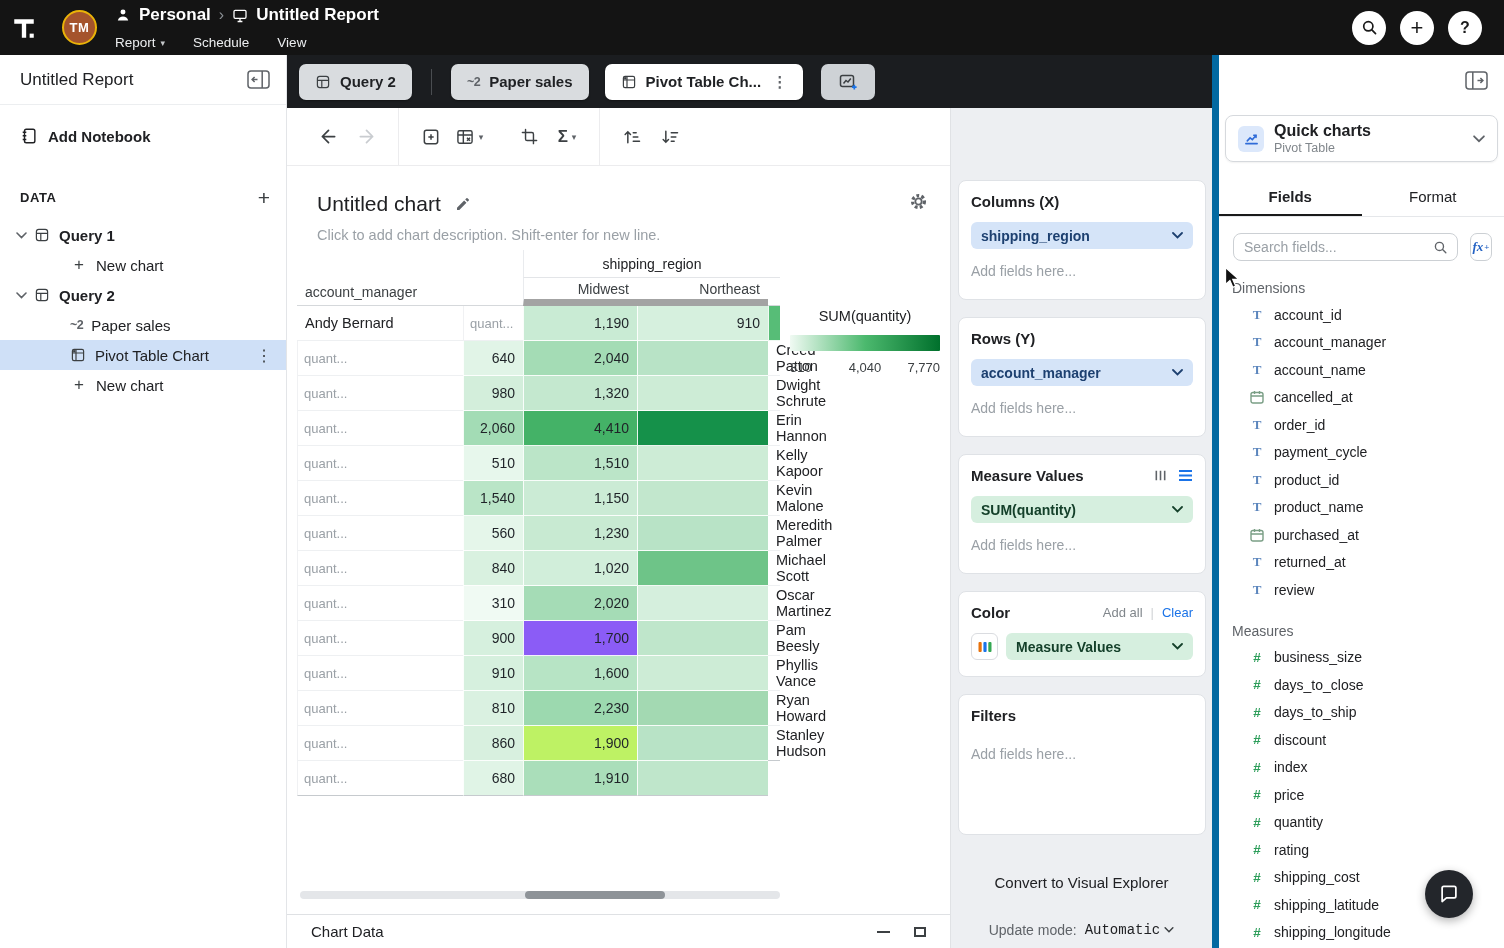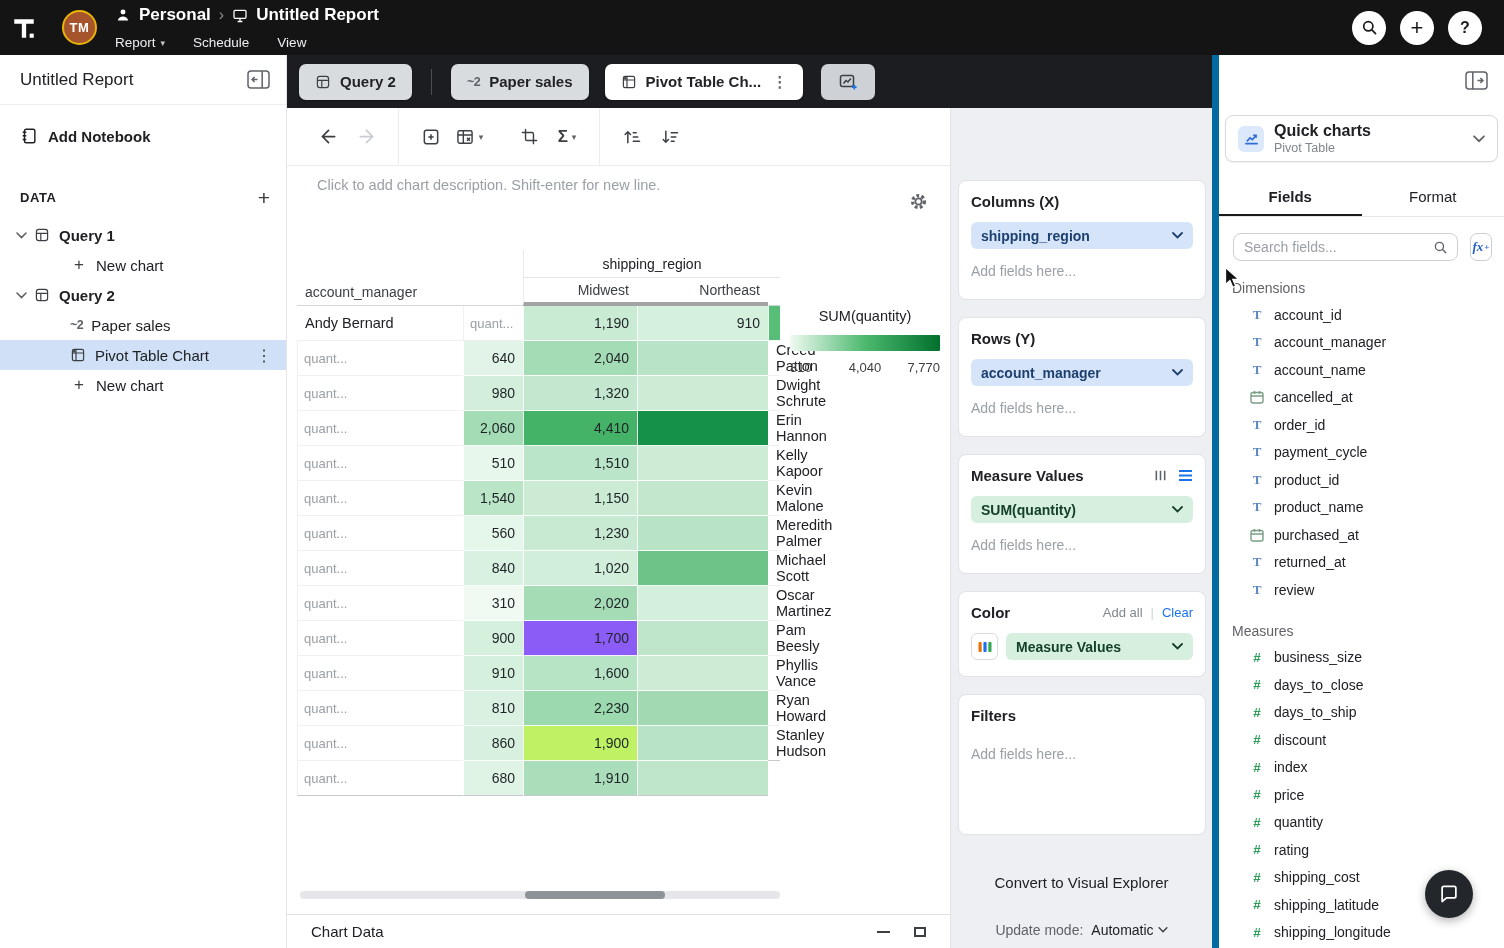--- a/index.html
+++ b/index.html
@@ -82,21 +82,21 @@
   .chart-desc { margin:11px 0 0 30px; font-size:14.5px; color:#9aa0a6; cursor:text; }
 
   .pivot { position:absolute; left:10px; top:142px; display:grid;
     grid-template-columns:166px 60px 114px 131px 12px; font-size:14px; }
   .pg-corner { height:28px; }
   .pg-group { height:28px; display:flex; align-items:center; justify-content:center; color:#202124;
     border-bottom:1px solid #e3e5e8; border-left:1px solid #e9ebee; }
   .ph-rowfield { height:28px; display:flex; align-items:center; padding-left:8px; color:#3c4043;
     border-bottom:1px solid #d5d8db; }
   .ph-col { height:28px; display:flex; align-items:center; justify-content:flex-end; padding-right:8px;
-    color:#3c4043; border-bottom:4px solid #a3a3a3; cursor:pointer; }
+    color:#3c4043; border-bottom:7px solid #a3a3a3; cursor:pointer; }
   .ph-col.first { border-left:1px solid #e9ebee; }
   .ph-strip { height:28px; border-bottom:1px solid #d5d8db; }
   .pd-name { height:35px; display:flex; align-items:center; padding-left:8px; color:#202124;
     font-weight:500; font-size:14.5px; border-bottom:1px solid #eef0f2; }
   .pd-quant { height:35px; display:flex; align-items:center; padding-left:6px; color:#9aa0a6;
     font-size:13px; border-bottom:1px solid #eef0f2; border-left:1px solid #f0f1f3; }
   .pd-val { height:35px; display:flex; align-items:center; justify-content:flex-end; padding-right:8px;
     color:#1f2328; border-bottom:1px solid rgba(255,255,255,.9); border-left:1px solid rgba(255,255,255,.9); cursor:pointer; }
   .pd-strip { height:35px; border-bottom:1px solid rgba(255,255,255,.9); border-left:1px solid rgba(255,255,255,.9); }
   .pivot .last { border-bottom:1px solid #c6cace; }
@@ -140,21 +140,21 @@
   .ca-clear { color:#1a73e8; cursor:pointer; }
   .color-row { display:flex; gap:8px; margin-top:12px; align-items:center; }
   .swatch { width:27px; height:27px; border:1px solid #dadce0; border-radius:6px; background:#fff;
     display:flex; align-items:center; justify-content:center; cursor:pointer; }
   .color-row .pill { flex:1; margin-top:0; }
   .filters-card .cfg-ph { margin-top:22px; padding-bottom:56px; }
   .convert-btn { margin-top:22px; width:100%; text-align:center; font-size:15px; font-weight:500;
     color:#202124; background:none; border:none; cursor:pointer; font-family:inherit; }
   .update-row { margin-top:30px; display:flex; align-items:center; justify-content:center; gap:8px; font-size:14px; }
   .um-label { color:#5f6368; }
-  .um-value { color:#202124; font-weight:500; display:flex; align-items:center; gap:4px; cursor:pointer; }
+  .um-value { color:#202124; font-weight:500; display:flex; align-items:center; gap:4px; cursor:pointer;font-family:Liberation Mono, monospace; }
 
   
   .fields-panel { position:absolute; left:1212px; top:55px; width:292px; bottom:0; background:#fff;
     border-left:7px solid #0369a1; overflow:hidden; }
   .fp-expand { position:absolute; top:16px; right:16px; }
   .qc-card { margin:60px 6px 0; height:47px; border:1px solid #d6d9dd; border-radius:8px;
     display:flex; align-items:center; gap:10px; padding:0 12px; box-shadow:0 1px 2px rgba(0,0,0,.06); cursor:pointer; }
   .qc-icon { width:26px; height:26px; border-radius:6px; background:#dce8fb; display:flex;
     align-items:center; justify-content:center; }
   .qc-text { display:flex; flex-direction:column; line-height:1.18; }
@@ -400,20 +400,28 @@
         </svg>
     </button>
     <button class="tbtn">
       <svg width="20" height="20" viewBox="0 0 24 24" fill="none" stroke="#3c4043" stroke-width="1.8" stroke-linecap="round">
           <path d="M7 5v13M3.8 15L7 18.2 10.2 15"></path>
           <path d="M13.5 7h7.5M13.5 12h5.5M13.5 17h3.5"></path>
         </svg>
     </button>
   </div>
 
+  <div class="chart-title-row">
+    <span class="chart-title">Untitled chart</span>
+    <button class="icon-btn">
+      <svg width="16" height="16" viewBox="0 0 24 24" fill="#5f6368">
+          <path d="M3 17.5V21h3.5L17.2 10.3l-3.5-3.5L3 17.5zM20.7 6.9a1.2 1.2 0 0 0 0-1.7l-1.9-1.9a1.2 1.2 0 0 0-1.7 0l-1.8 1.8 3.6 3.6 1.8-1.8z"></path>
+        </svg>
+    </button>
+  </div>
   <button class="icon-btn gear-btn">
     <span>
       <svg width="19" height="19" viewBox="0 0 18 18">
           <circle cx="9" cy="9" r="5.6" fill="none" stroke="#5f6368" stroke-width="3.1" stroke-dasharray="2.6 2.15"></circle>
           <circle cx="9" cy="9" r="3" fill="none" stroke="#5f6368" stroke-width="1.7"></circle>
         </svg>
     </span>
   </button>
   <div class="chart-desc">Click to add chart description. Shift-enter for new line.</div>
 

